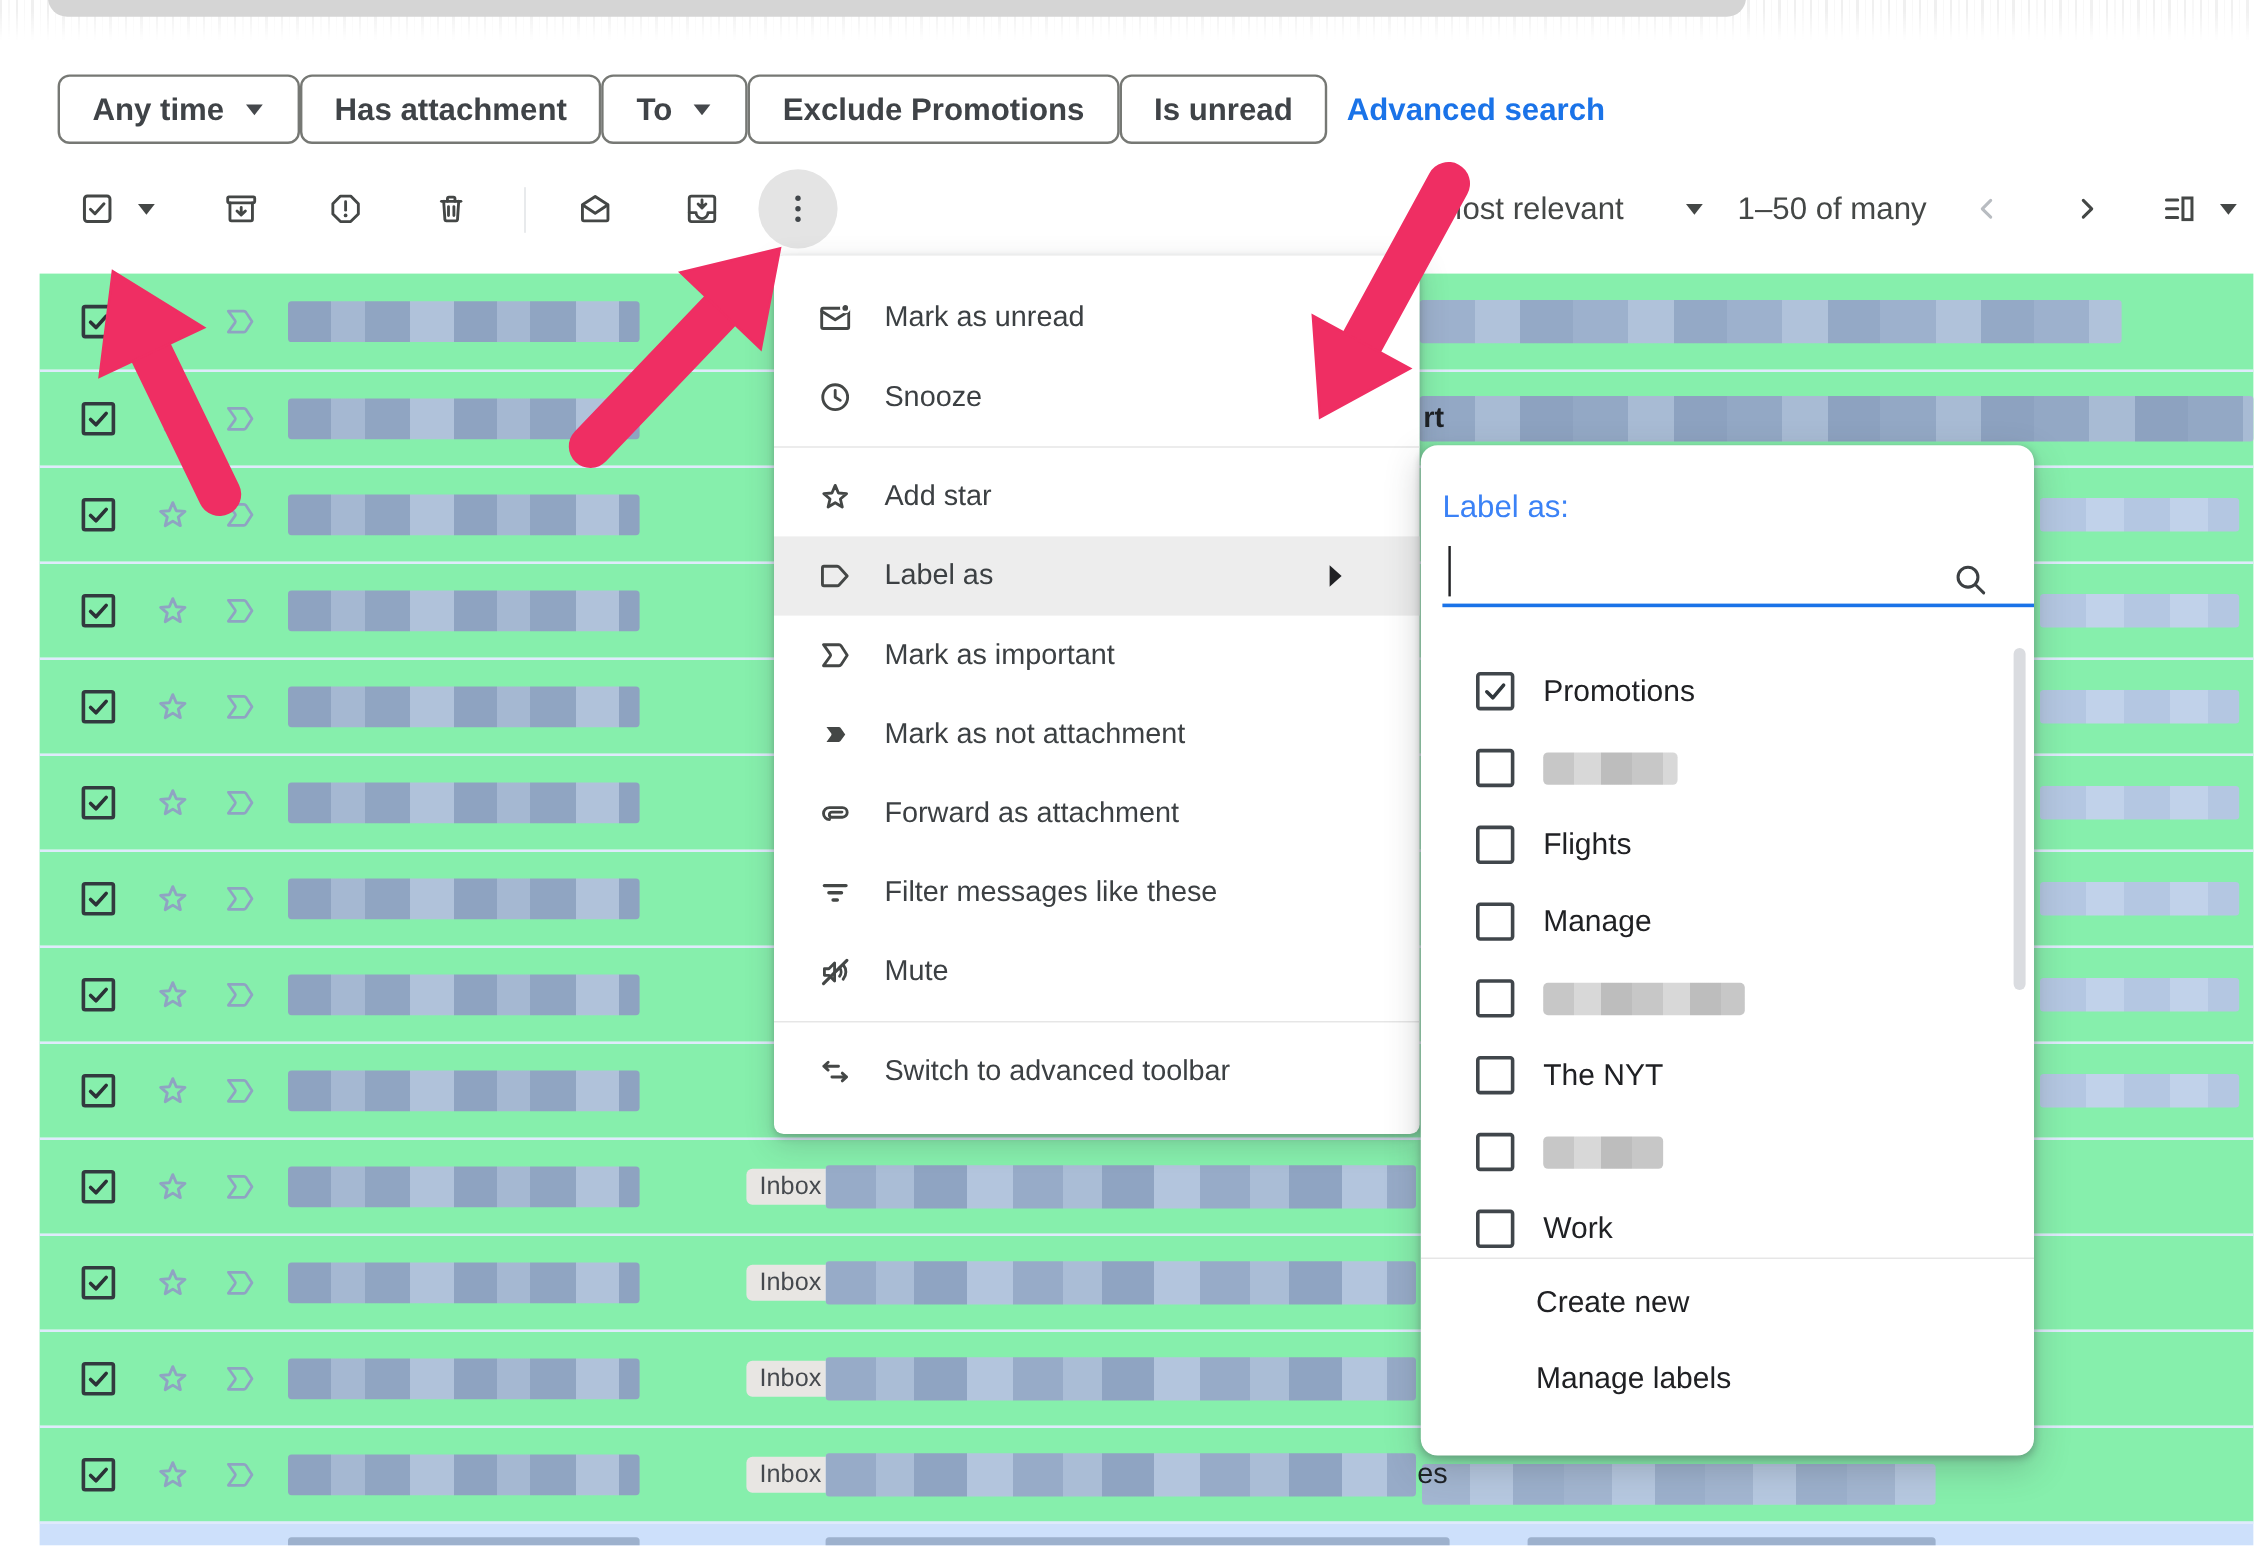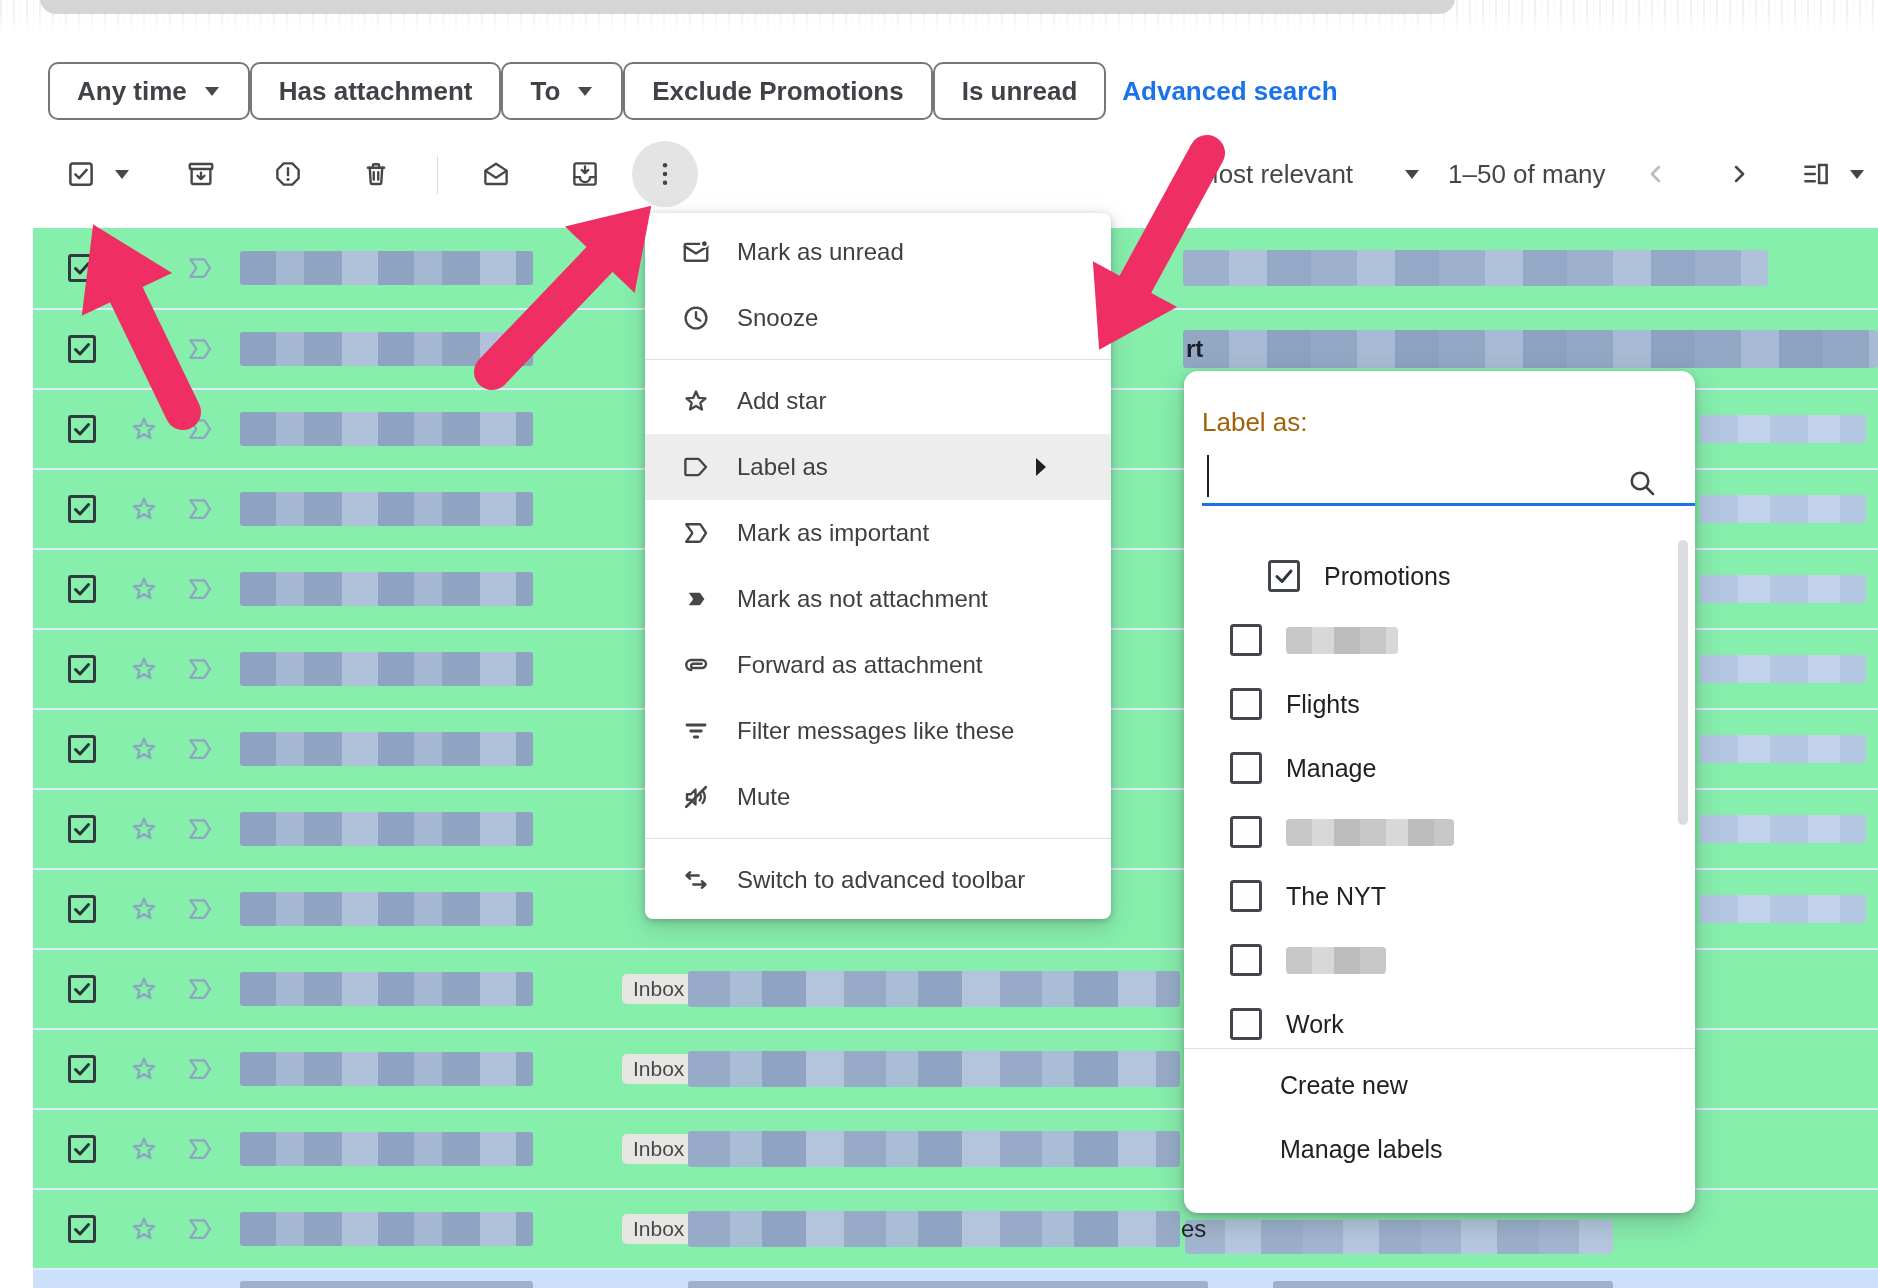--- a/index.html
+++ b/index.html
@@ -40,39 +40,39 @@
   .bar.r1{left:1150px;width:585px;height:36px;background:repeating-linear-gradient(90deg,#9db1cd 0 46px,#b0c2da 46px 84px,#94a9c6 84px 128px);}
   .bar.r2{left:1150px;width:695px;height:38px;background:repeating-linear-gradient(90deg,#93a8c5 0 46px,#a8bbd4 46px 84px,#8da2c0 84px 128px);}
   .bar.mini{left:1667px;width:166px;height:28px;background:repeating-linear-gradient(90deg,#b4c7e2 0 38px,#c1d2ea 38px 70px);}
   .bar.longlow{left:1152px;width:428px;height:34px;top:60%;background:repeating-linear-gradient(90deg,#a3b6d1 0 40px,#b6c8e0 40px 76px,#9cb0cc 76px 118px);}
   .badge{position:absolute;left:589px;top:50%;transform:translateY(-50%);background:#e8e6e3;color:#45494e;
          font-size:21px;border-radius:5px;padding:3px 11px;}
   .frag{position:absolute;top:50%;transform:translateY(-50%);font-size:24px;color:#1c2024;}
   .partialrow{position:relative;width:100%;height:20px;background:#cde0fb;border-top:2px solid #dfeafc;box-sizing:border-box;overflow:hidden;}
   .partialrow .sliver{position:absolute;bottom:-2px;height:9px;border-radius:3px 3px 0 0;background:#9db1cd;}
   
-  #menu{left:645px;top:213px;width:466px;background:#fff;border-radius:8px;
-        box-shadow:0 2px 6px rgba(60,64,67,.3),0 8px 24px rgba(60,64,67,.22);padding:6px 0;}
+  #menu{left:645px;top:213px;width:538px;background:#fff;border-radius:8px;
+        box-shadow:0 2px 6px rgba(60,64,67,.3),0 8px 24px rgba(60,64,67,.22);padding:19px 0;}
   .mi{height:66px;display:flex;align-items:center;cursor:pointer;position:relative;}
   .mi.hl{background:#ededed;}
   .mi .ic{width:30px;height:30px;margin-left:36px;color:#444746;flex:none;}
   .mi .lbl{margin-left:26px;font-size:24px;color:#3c4043;white-space:nowrap;}
   .mi .subarrow{position:absolute;right:62px;color:#202124;}
   .mdiv{height:1px;background:#e0e0e0;margin:8px 0;}
   
   #panel{left:1184px;top:371px;width:511px;height:842px;background:#fff;border-radius:14px;
          box-shadow:0 2px 6px rgba(60,64,67,.3),0 10px 28px rgba(60,64,67,.25);overflow:hidden;}
-  #panel-title{position:absolute;left:18px;top:36px;font-size:26px;color:#a16207;}
+  #panel-title{position:absolute;left:18px;top:36px;font-size:26px;color:#3b82f6;}
   #label-search{position:absolute;left:18px;top:78px;width:464px;height:54px;border:none;border-bottom:3px solid #1a73e8;
         font-size:25px;font-family:inherit;color:#202124;outline:none;padding:0 44px 0 4px;caret-color:#000;background:transparent;}
   #search-cursor{position:absolute;left:23px;top:84px;width:2px;height:42px;background:#202124;}
   #panel-search-icon{position:absolute;left:442px;top:96px;color:#3c4043;}
   #label-list{position:absolute;left:0;top:160px;width:511px;height:517px;overflow:hidden;}
   .lrow{height:64px;display:flex;align-items:center;cursor:pointer;}
-  .lrow:first-child{margin-top:13px;padding-left:38px;}
+  .lrow:first-child{margin-top:13px;}
   .lcheck{width:26px;height:26px;border:3px solid #40464b;border-radius:3.5px;margin-left:46px;flex:none;position:relative;}
   .lcheck svg{position:absolute;left:-3px;top:-3px;}
   .lname{margin-left:24px;font-size:25px;color:#202124;}
   .lredact{margin-left:24px;height:27px;border-radius:4px;
      background:repeating-linear-gradient(90deg,#c7c7c7 0 26px,#d8d8d8 26px 48px,#bdbdbd 48px 74px);}
   #panel-divider{position:absolute;left:0;top:677px;width:511px;height:1px;background:#e0e0e0;}
   .paction{position:absolute;left:96px;font-size:25px;color:#202124;cursor:pointer;white-space:nowrap;}
   #label-scrollbar{position:absolute;left:494px;top:169px;width:10px;height:285px;background:#dadce0;border-radius:5px;}
   
   #arrows{left:0;top:0;width:1878px;height:1288px;pointer-events:none;}

